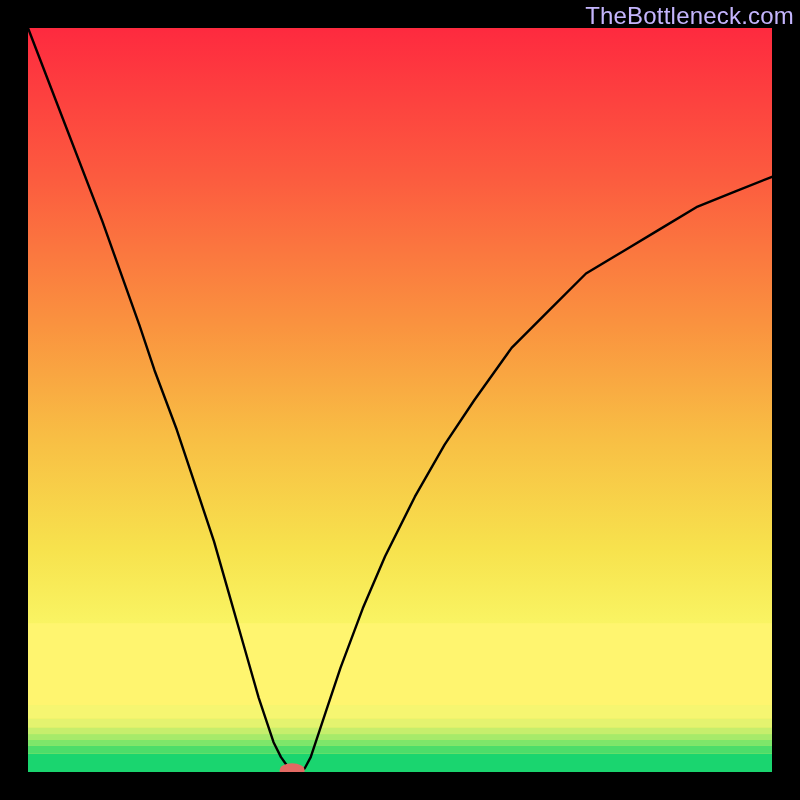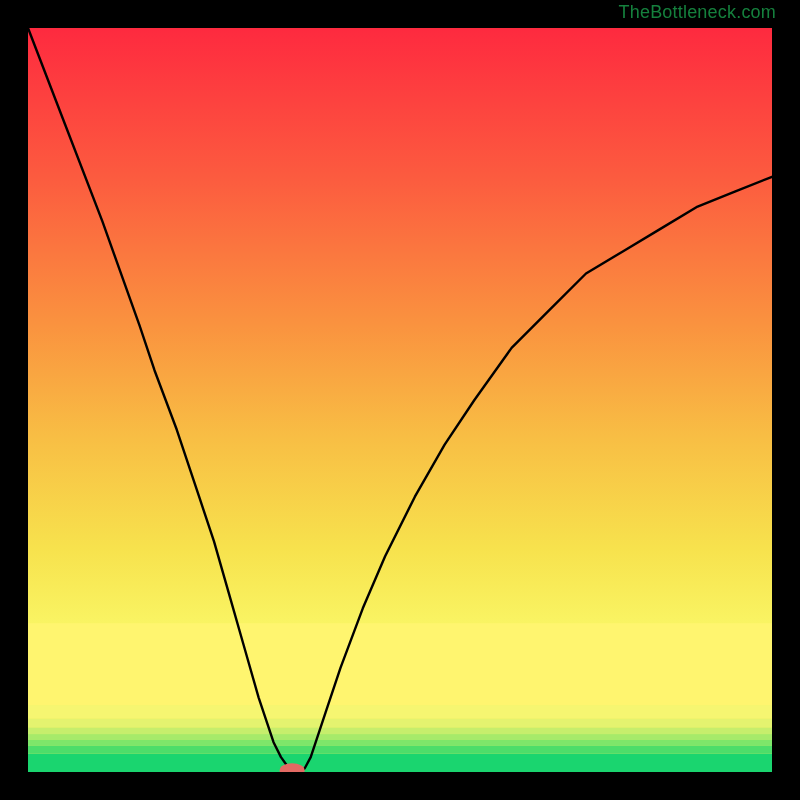--- a/index.html
+++ b/index.html
@@ -1,18 +1,18 @@
 <!DOCTYPE html>
 <html><head>
 <meta charset="utf-8">
 <style>
   html,body{margin:0;padding:0;width:800px;height:800px;overflow:hidden;background:#000;font-family:Arial,Helvetica,sans-serif}
   #wrap{position:relative;width:800px;height:800px}
   svg{display:block}
-  .watermark{position:absolute;top:2px;right:24px;color:#15803d;font-size:18px;font-weight:400;user-select:none;letter-spacing:.2px}
+  .watermark{position:absolute;top:2px;right:6px;color:#c4b5fd;font-size:24px;font-weight:400;user-select:none;letter-spacing:.2px}
 </style>
 </head>
 <body>
 <div id="wrap">
 
 <svg id="chart" width="800" height="800" viewBox="0 0 800 800">
       <defs>
         <linearGradient id="bg" x1="0" y1="0" x2="0" y2="1">
           <stop offset="0.0000" stop-color="#fe2a3f"></stop>
           <stop offset="0.2000" stop-color="#fc5b3f"></stop>

